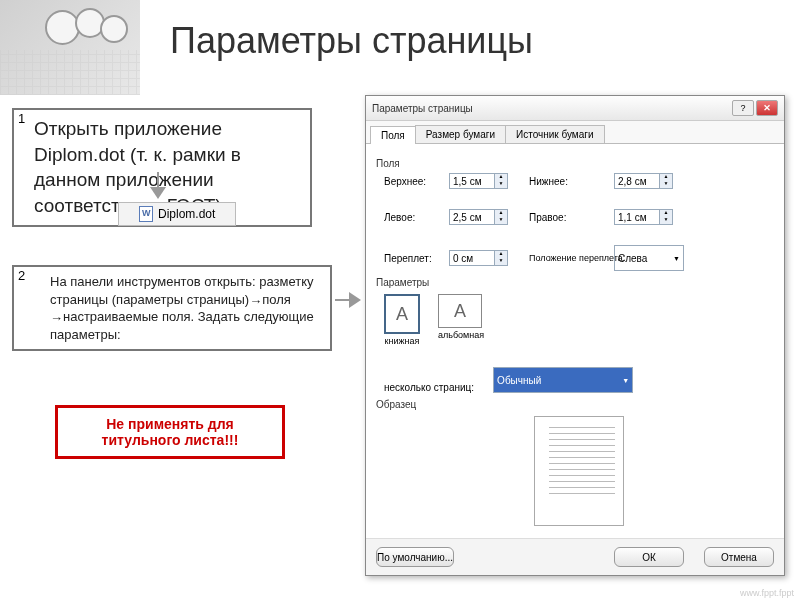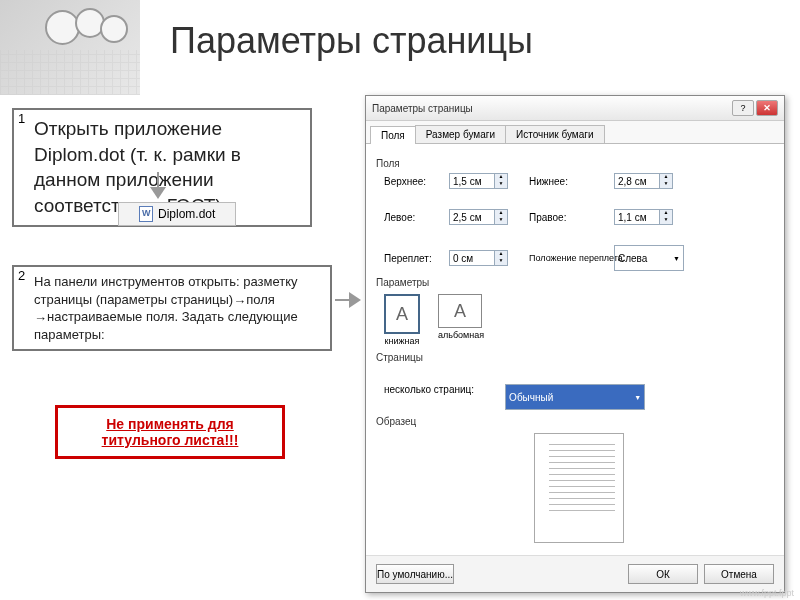--- a/index.html
+++ b/index.html
@@ -16,23 +16,23 @@
 .num1{position:absolute;top:111px;left:18px;font-size:13px}
 .box1-txt{margin-left:12px}
 .arrow1{position:absolute;top:172px;left:148px;width:20px;height:30px}
 .arrow1::before{content:'';position:absolute;left:9px;top:0;width:2px;height:18px;background:#999}
 .arrow1::after{content:'';position:absolute;left:2px;top:15px;width:0;height:0;border-left:8px solid transparent;border-right:8px solid transparent;border-top:12px solid #999}
 .file-chip{position:absolute;top:202px;left:118px;border:1px solid #bbb;background:#f3f3f3;padding:3px 20px;font-size:12px;display:flex;align-items:center;gap:5px}
 .file-icon{width:14px;height:16px;border:1px solid #5a7cb8;background:#fff;position:relative}
 .file-icon::after{content:'W';position:absolute;top:1px;left:2px;font-size:9px;color:#4a6ca8;font-weight:bold}
 .box2{position:absolute;top:265px;left:12px;width:320px;border:2px solid #777;padding:6px 8px;font-size:13px;line-height:1.35;color:#222}
 .num2{position:absolute;top:268px;left:18px;font-size:13px}
-.box2-txt{margin-left:12px}
+.box2-txt{margin-left:28px}
 .warn{position:absolute;top:405px;left:55px;width:230px;border:3px solid #c00;padding:8px;text-align:center}
-.warn-txt{color:#c00;font-size:14px;font-weight:bold;text-decoration:underline}
+.warn-txt{color:#c00;font-size:14px;font-weight:bold;}
 .arrow2{position:absolute;top:290px;left:335px;width:30px;height:20px}
 .arrow2::before{content:'';position:absolute;top:9px;left:0;width:16px;height:2px;background:#999}
 .arrow2::after{content:'';position:absolute;top:2px;left:14px;width:0;height:0;border-top:8px solid transparent;border-bottom:8px solid transparent;border-left:12px solid #999}
 
 .dlg{position:absolute;top:95px;left:365px;width:420px;border:1px solid #888;background:#fff;font-size:10px;box-shadow:2px 2px 6px rgba(0,0,0,.3)}
 .dlg-titlebar{background:linear-gradient(#fefefe,#e8e8e8);border-bottom:1px solid #ccc;padding:4px 6px;display:flex;align-items:center;justify-content:space-between}
 .dlg-title{font-size:10px;color:#333}
 .dlg-ctrls{display:flex;gap:2px}
 .dlg-ctrl{width:22px;height:16px;border:1px solid #aaa;background:#f0f0f0;display:flex;align-items:center;justify-content:center;font-size:9px;border-radius:2px}
 .dlg-close{background:linear-gradient(#e77,#c33);color:#fff;font-weight:bold}
@@ -48,30 +48,30 @@
 .spin-btns{display:flex;flex-direction:column;border:1px solid #9ab;border-left:none}
 .spin-btn{width:12px;height:7px;background:#e8eef6;font-size:5px;line-height:5px;text-align:center;cursor:pointer}
 .dropdown{height:16px;border:1px solid #9ab;font-size:10px;padding:12px 3px;display:flex;align-items:center;justify-content:space-between}
 .dd-arrow{font-size:7px}
 .orient-row{display:flex;gap:18px;margin:6px 0 4px 8px}
 .orient-item{text-align:center}
 .orient-box{width:36px;height:40px;border:1px solid #888;background:#fff;display:flex;align-items:center;justify-content:center;margin-bottom:2px}
 .orient-box.active{border:2px solid #468}
 .orient-a{font-size:18px;color:#666}
 .orient-lbl{font-size:9px}
-.pages-row{display:flex;align-items:flex-start;gap:31px;margin:21px 0 4px 8px}
+.pages-row{display:flex;align-items:flex-end;gap:19px;margin:21px 0 4px 8px}
 .pages-dd{width:140px;background:#3a6bbf;color:#fff}
 .preview-area{margin:6px 0 4px 8px}
 .preview-box{width:90px;height:110px;border:1px solid #aaa;background:#fff;margin:4px auto;padding:10px 8px 8px 14px}
 .preview-line{height:1px;background:#bbb;margin-bottom:5px}
 .apply-row{display:flex;align-items:center;gap:8px;margin:8px 0 4px 8px}
 .apply-dd{width:140px}
 .dlg-footer{display:flex;justify-content:space-between;align-items:center;padding:8px 10px;border-top:1px solid #ddd;background:#f4f4f4}
-.btn{min-width:70px;height:20px;border:1px solid #999;background:linear-gradient(#fefefe,#e4e4e4);font-size:10px;border-radius:0;cursor:pointer}
-.footer-right{display:flex;gap:6px}
+.btn{min-width:70px;height:20px;border:1px solid #999;background:linear-gradient(#fefefe,#e4e4e4);font-size:10px;border-radius:6px;cursor:pointer}
+.footer-right{display:flex;gap:20px}
 .watermark{position:absolute;bottom:2px;right:6px;font-size:9px;color:#ccc}
 </style>
 </head>
 <body>
 
 <div class="header-bg">
   <div class="rolls">
     <div class="roll r1"></div>
       <div class="roll r2"></div>
       <div class="roll r3"></div>
@@ -175,21 +175,20 @@
         <div class="orient-lbl">книжная</div>
       </div>
       <div class="orient-item">
         <div class="orient-box" style="width:44px;height:34px">
             <span class="orient-a">A</span>
           </div>
         <div class="orient-lbl">альбомная</div>
       </div>
     </div>
 
-    <div class="section-lbl">Страницы</div>
     <div class="pages-row">
       <span class="fld-lbl">несколько страниц:</span>
       <div class="dropdown pages-dd">
           <span>Обычный</span>
           <span class="dd-arrow">▼</span>
         </div>
     </div>
 
     <div class="section-lbl">Образец</div>
     <div class="preview-area">

